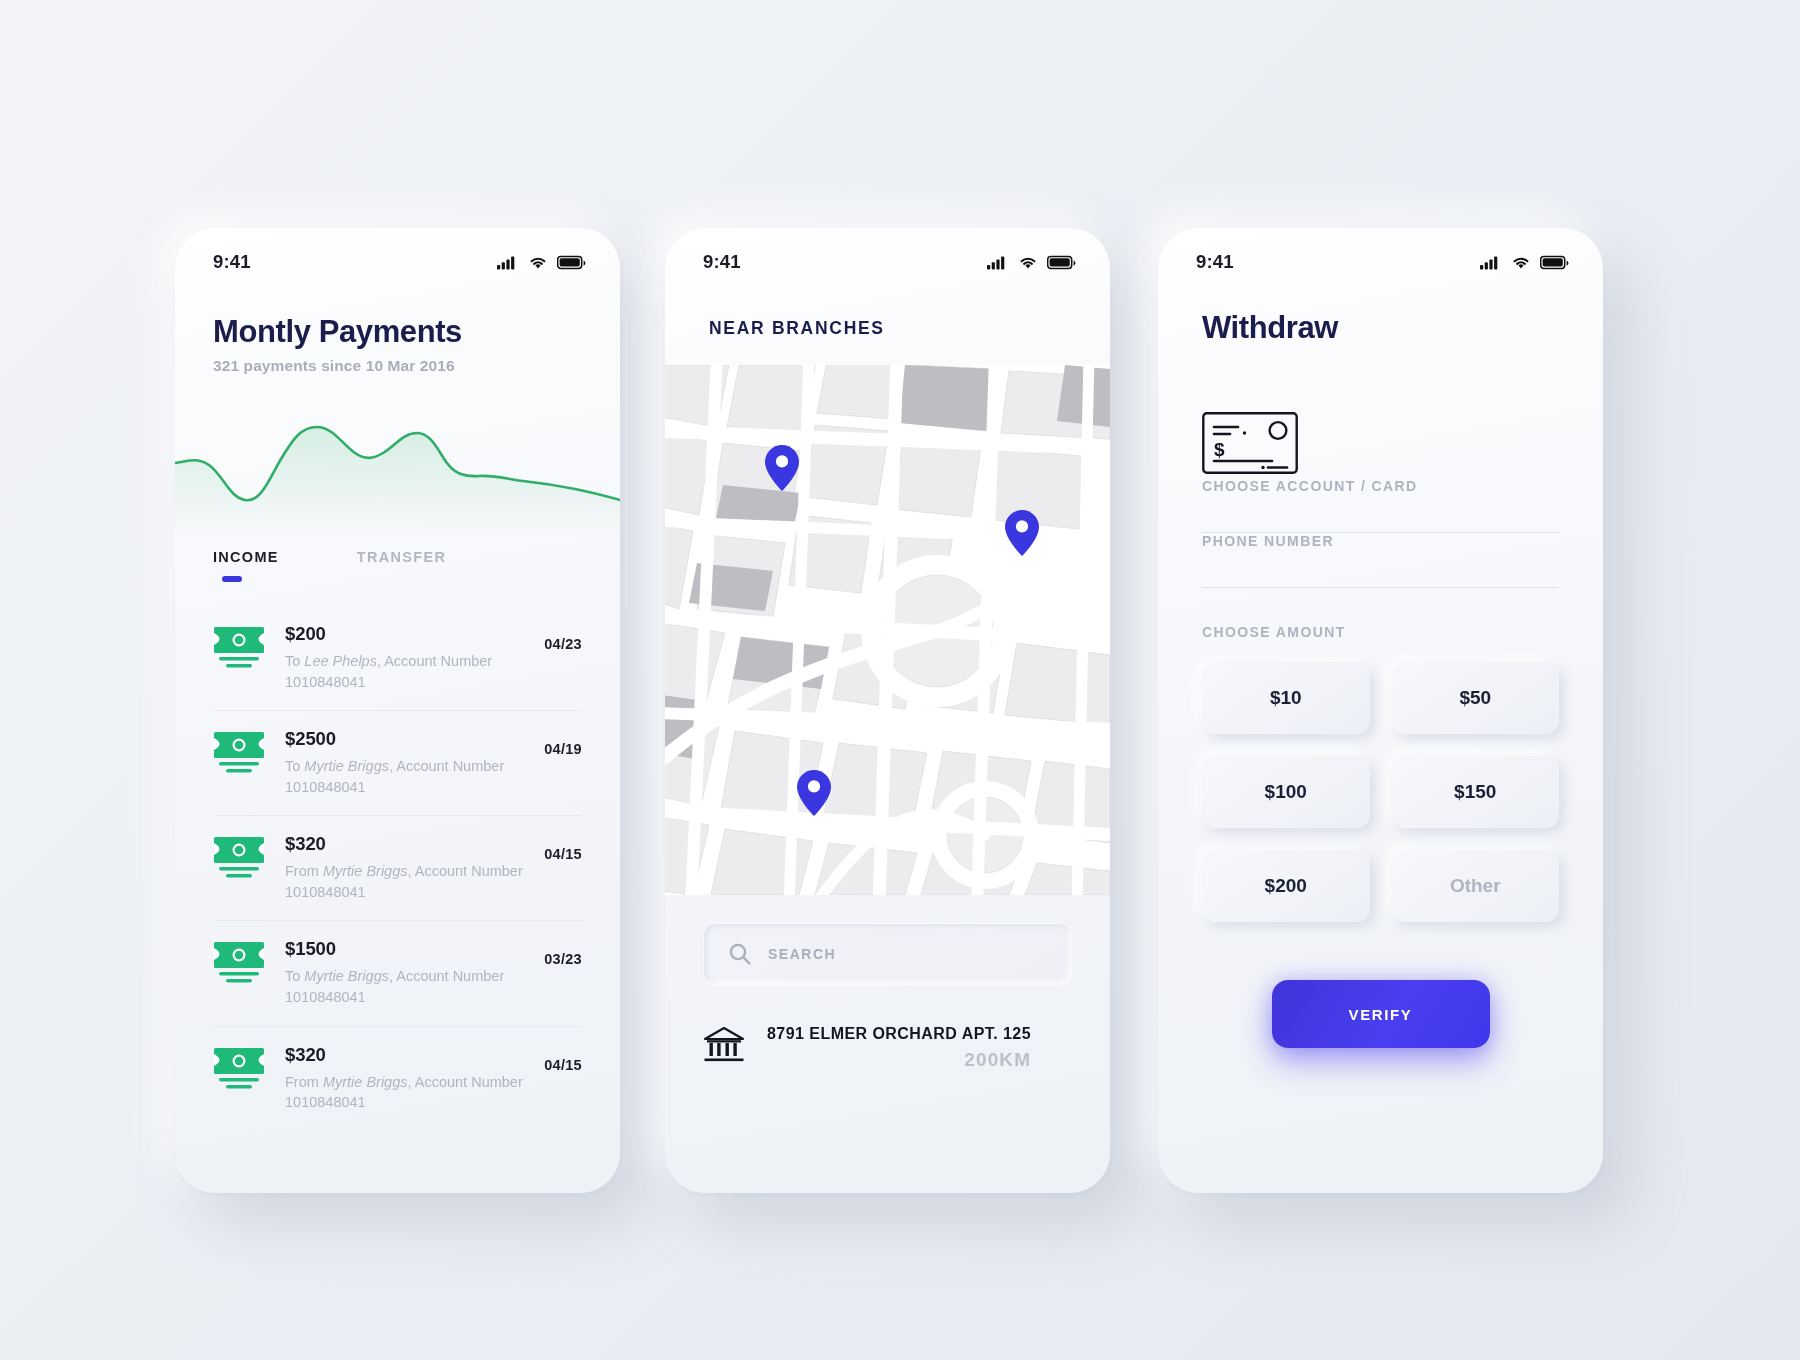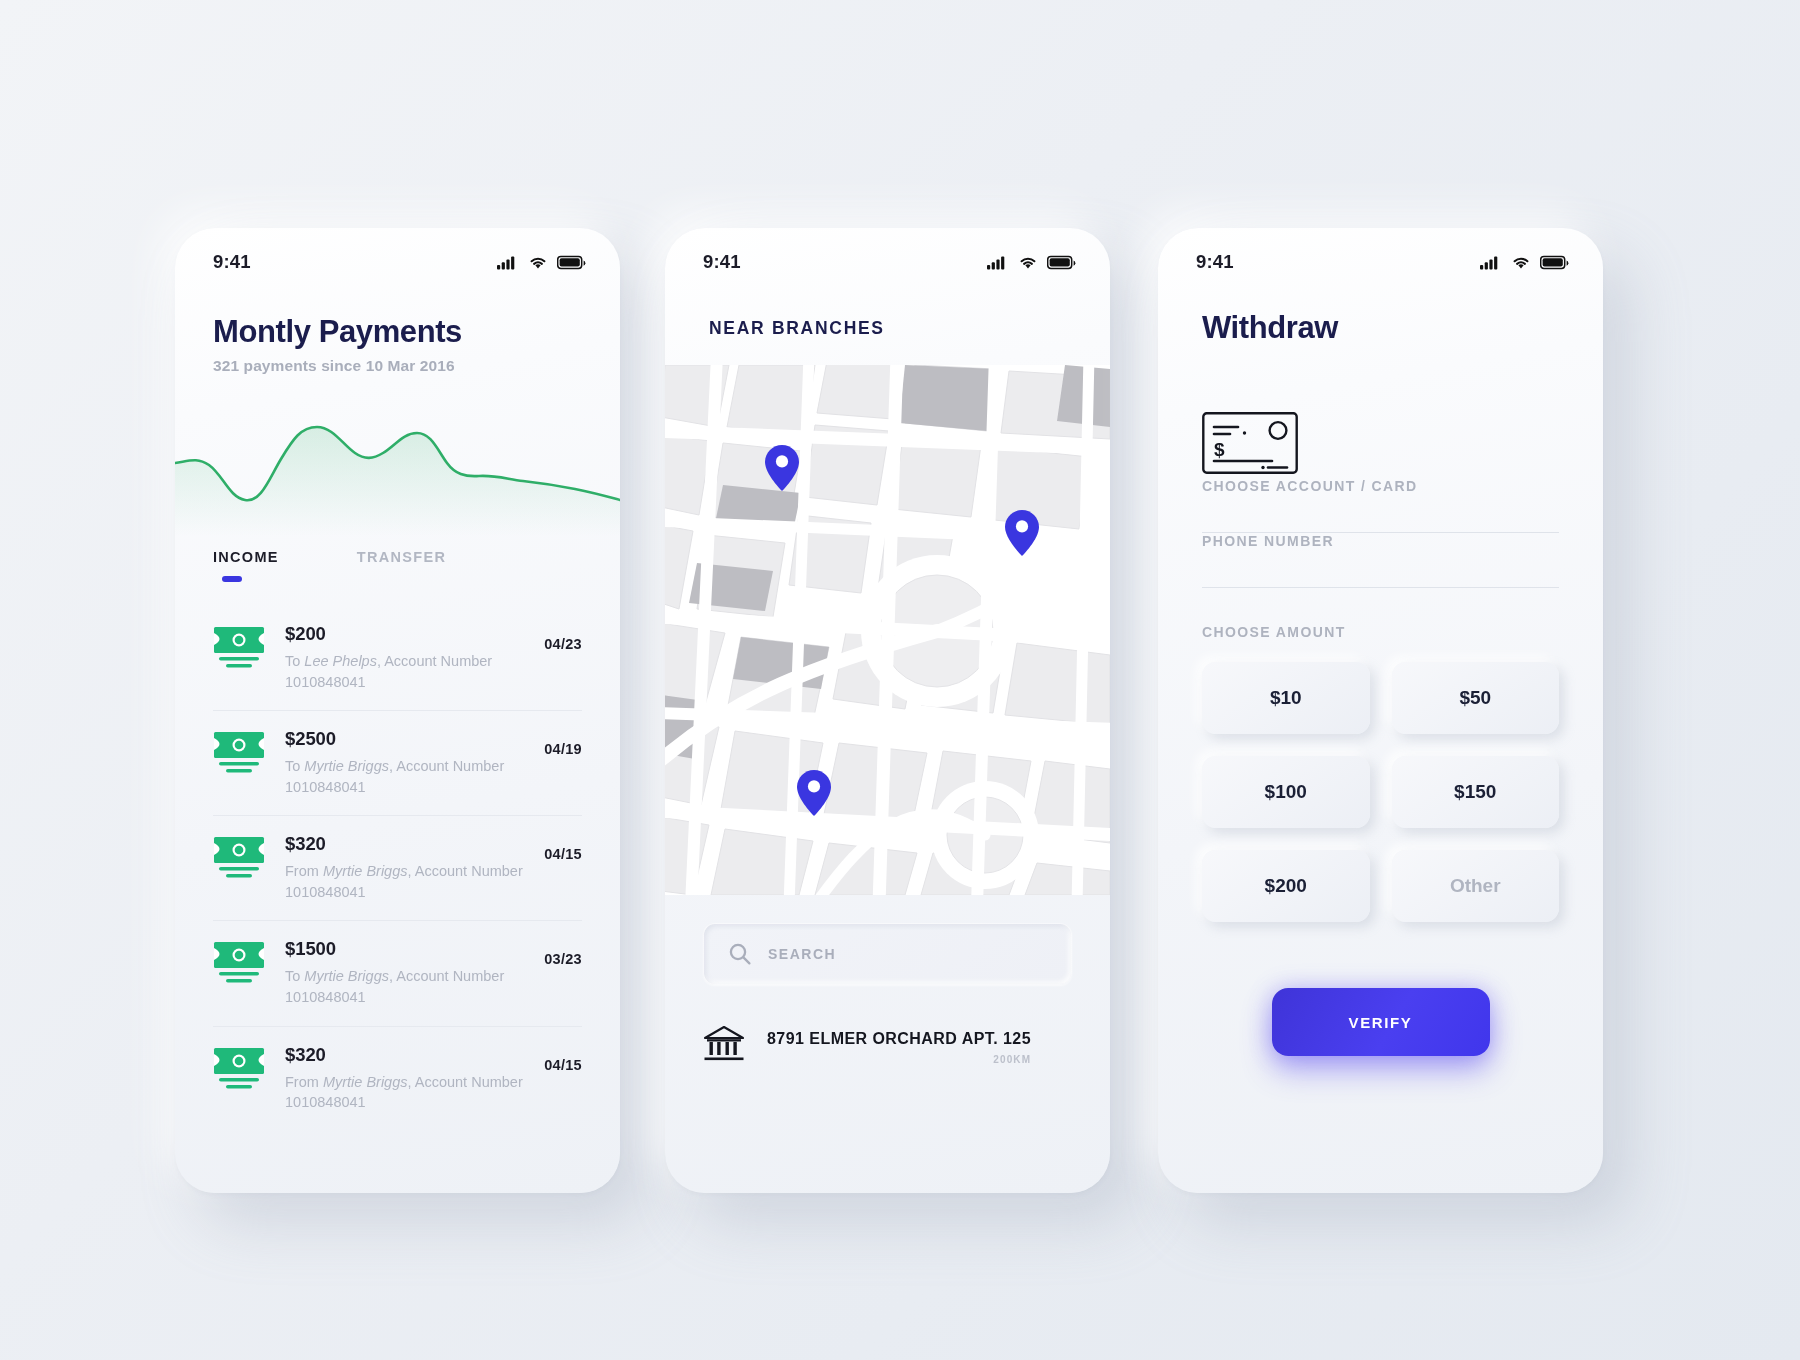--- a/index.html
+++ b/index.html
@@ -75,21 +75,21 @@
                 inset -2px -2px 5px rgba(255,255,255,.95),
                 0 1px 2px rgba(255,255,255,.6);
     border: 1px solid rgba(255,255,255,.55);
     cursor: text;
   }
   .search-ph { font-size: 14px; font-weight: 700; color: #a9aebb; letter-spacing: 1.5px; }
 
   .branches { padding: 26px 38px 0 38px; text-align: right; }
   .branch-row { display: flex; align-items: center; gap: 22px; padding: 14px 0; cursor: pointer; }
   .branch-name { font-size: 16px; font-weight: 700; color: #14161f; letter-spacing: .45px; }
-  .branch-dist { font-size: 10px; font-weight: 700; color: #bcc0cb; letter-spacing: 1.1px; margin-top: 6px; }
+  .branch-dist { font-size: 19px; font-weight: 700; color: #bcc0cb; letter-spacing: 1.1px; margin-top: 6px; }
 
   
   .s3-title { padding: 36px 0 0 44px; font-size: 31px; font-weight: 700;
     color: #1b1d4d; letter-spacing: -.4px; }
   .check-icon { margin: 66px 0 0 44px; }
   .field { padding: 0 44px; }
   .field-label { font-size: 14px; font-weight: 700; color: #aeb3bf; letter-spacing: 1.4px; }
   .field-line { height: 1px; background: #dfe3ea; margin-top: 38px; }
   .amt-label { padding: 0 44px; margin-top: 36px; font-size: 14px; font-weight: 700;
     color: #aeb3bf; letter-spacing: 1.4px; }
@@ -103,21 +103,20 @@
   }
   .amt-btn.muted { color: #b0b5c1; }
   .verify-wrap { display: flex; justify-content: center; margin-top: 58px; }
   .verify-btn {
     width: 218px; height: 68px; border-radius: 16px; border: none; cursor: pointer;
     display: flex; align-items: center; justify-content: center;
     font-size: 15px; font-weight: 700; letter-spacing: 1.6px; color: #ffffff;
     font-family: "Liberation Sans", sans-serif;
     background: linear-gradient(120deg, #3f34d8 0%, #4a3ff0 55%, #4036ec 100%);
     box-shadow: 0 14px 30px rgba(78,62,240,.42), 0 0 22px rgba(120,105,250,.35);
-    margin-top: 8px;
   }
 </style>
 </head>
 <body>
 
 <div class="stage">
 
   <div class="phone" id="phone-1">
 
     <div class="statusbar">

